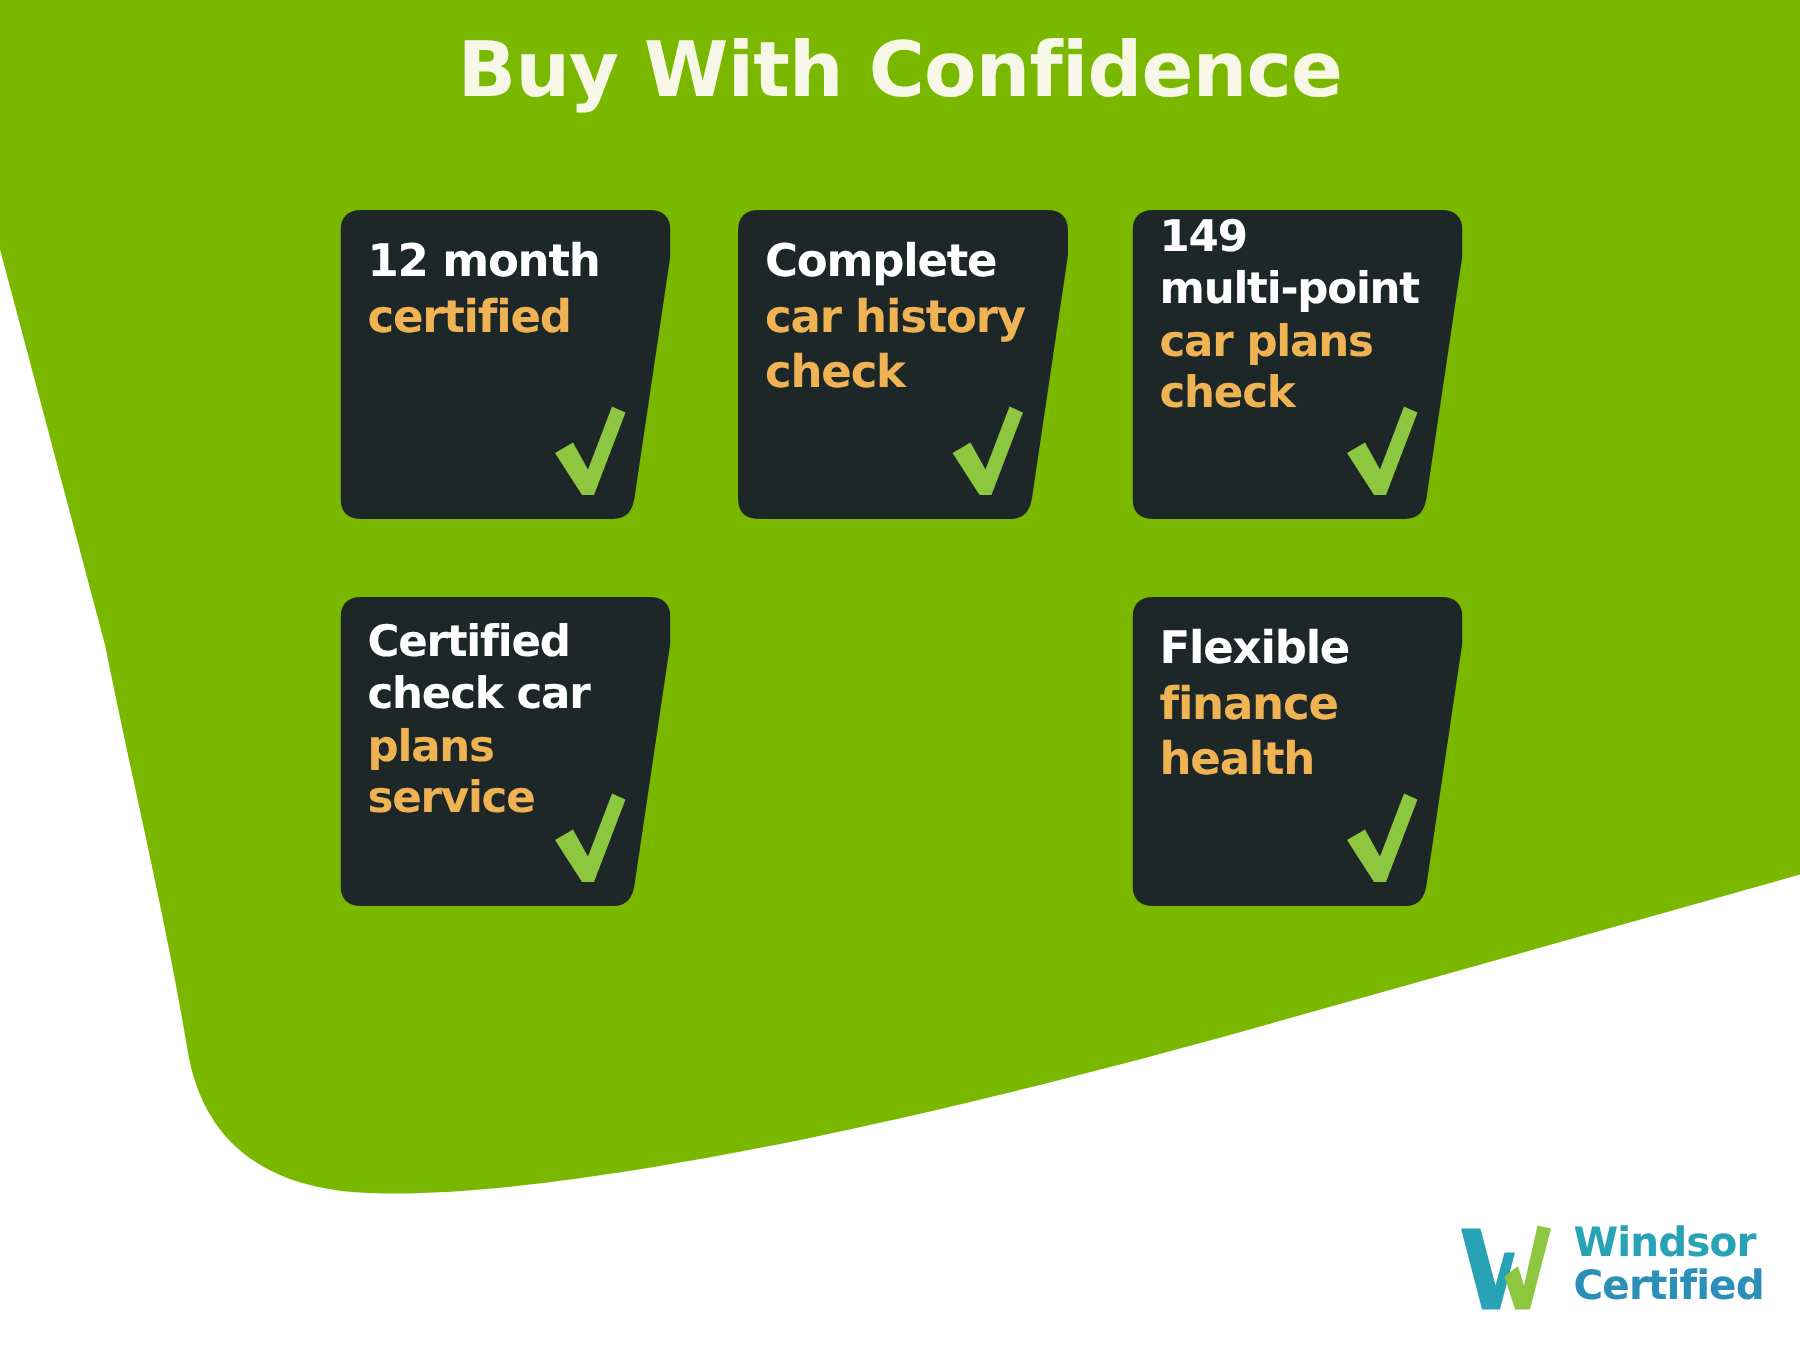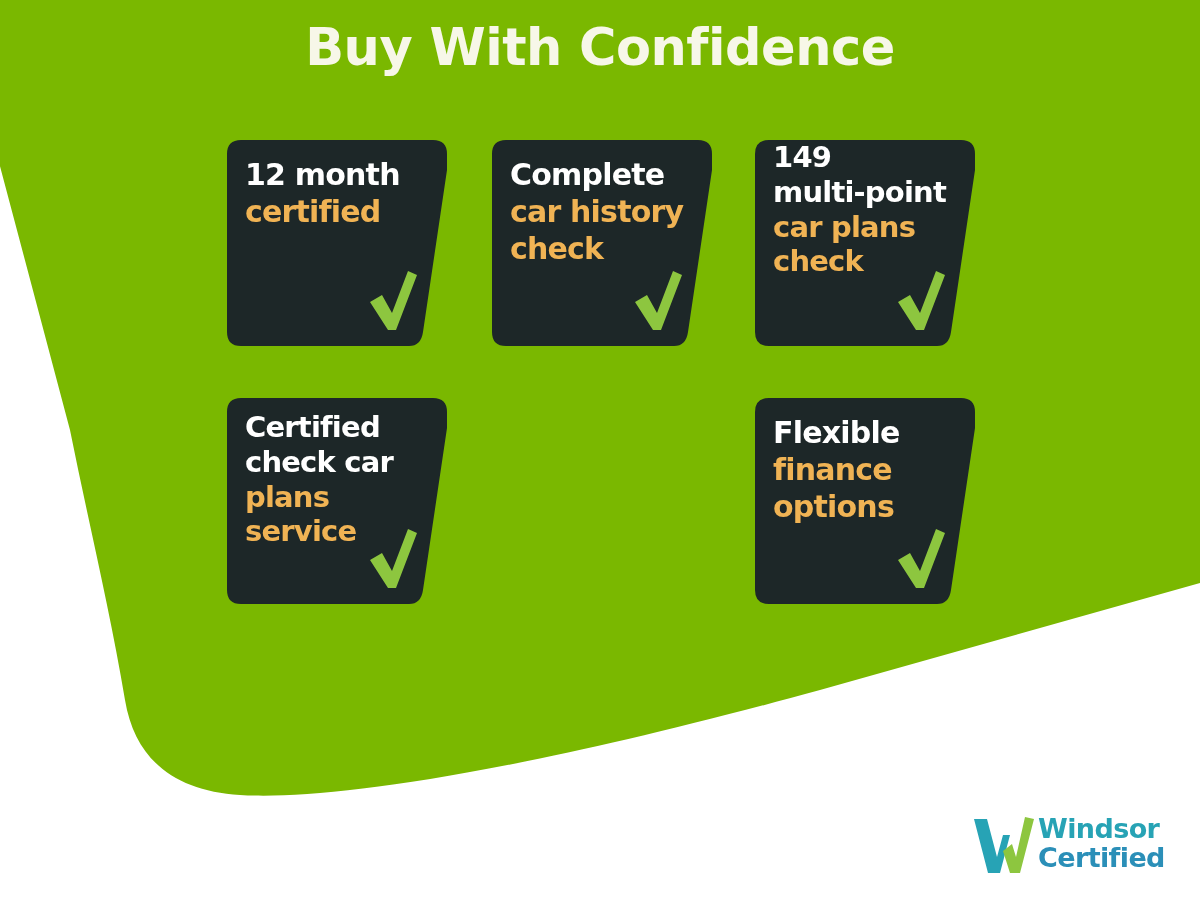--- a/index.html
+++ b/index.html
@@ -81,21 +81,21 @@
   .check-mark svg { display:block; width:52px; height:62px; }
 
   
   #brand-logo {
     position:absolute;
     left:972px;
     top:808px;
     height:72px;
     display:flex;
     align-items:center;
-    gap:2px;
+    gap:13px;
   }
   #brand-mark { width:64px; height:62px; }
   #brand-mark svg { display:block; width:64px; height:62px; }
   #brand-wordmark {
     font-family:"DejaVu Sans", sans-serif;
     font-weight:bold;
     font-size:27px;
     line-height:1.06;
     color:#27a3b5;
     letter-spacing:-0.6px;
@@ -206,21 +206,21 @@
 
     <div class="feature-card col-2">
       <div class="card-shape">
         <svg viewBox="0 0 220 206" xmlns="http://www.w3.org/2000/svg">
           <path d="M 14,0 L 206,0 Q 220,0 220,14 L 220,30 L 196,192 Q 194,206 182,206 L 14,206 Q 0,206 0,192 L 0,14 Q 0,0 14,0 Z" fill="#1d2728"></path>
         </svg>
       </div>
       <div class="card-text">
           <span class="line-white">Flexible</span>
           <span class="line-amber">finance</span>
-          <span class="line-amber">options</span>
+          <span class="line-amber">health</span>
         </div>
       <div class="check-mark">
         <svg viewBox="0 0 52 62" xmlns="http://www.w3.org/2000/svg">
           <path d="M 3,32 L 15,25 L 25,43 L 41,1 L 50,5 L 29,60 L 21,60 Z" fill="#8dc63f"></path>
         </svg>
       </div>
     </div>
 
   </div>
 </div>

